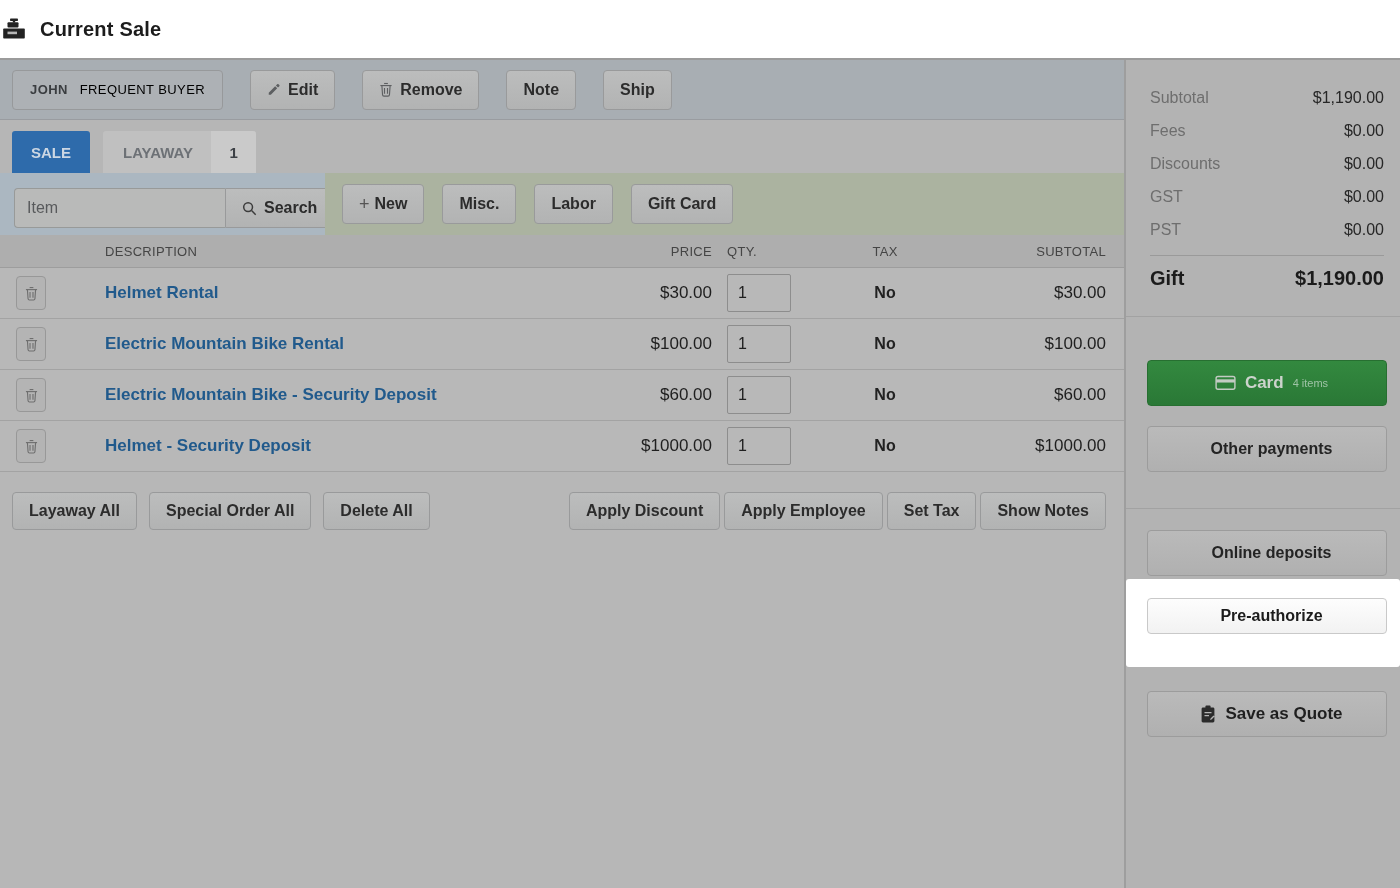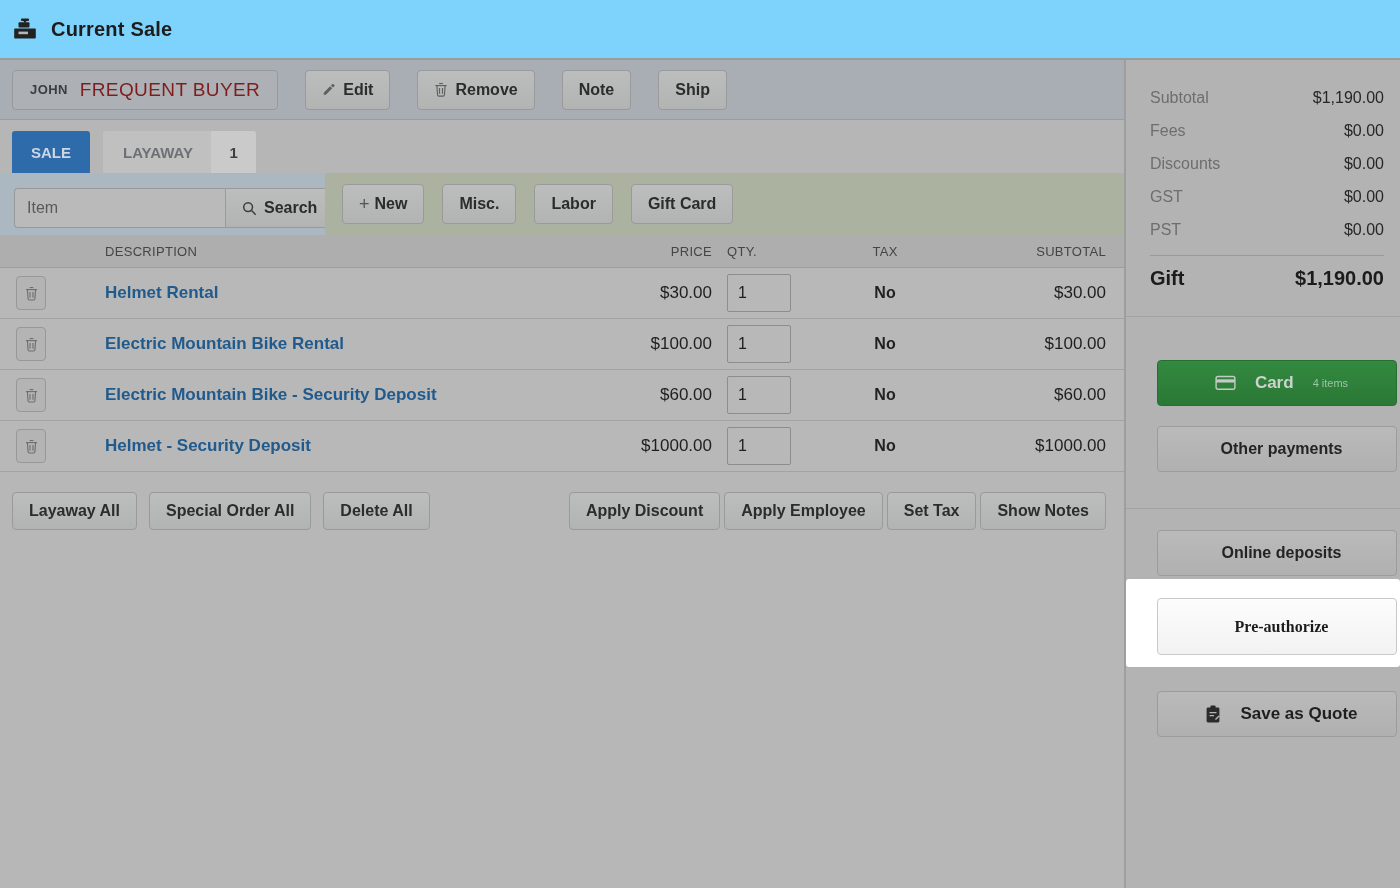--- a/index.html
+++ b/index.html
@@ -2,33 +2,33 @@
 <html><head>
 <meta charset="utf-8">
 <style>
   * { margin:0; padding:0; box-sizing:border-box; }
   html,body { width:1400px; height:888px; }
   body { font-family:"Liberation Sans", sans-serif; background:#b4b4b4; }
   .app { position:relative; width:1400px; height:888px; overflow:hidden; background:#b7b7b7; }
 
   
   .top-header { position:absolute; left:0; top:0; width:1400px; height:60px;
-    background:#7dd3fc; border-bottom:2px solid #9b9b9b; display:flex; align-items:center; padding:0 13px; gap:14px; }
+    background:#ffffff; border-bottom:2px solid #9b9b9b; display:flex; align-items:center; padding:0 2px; gap:14px; }
   .top-header .title { font-size:20px; font-weight:700; color:#1c1c1c; letter-spacing:.2px; }
   .register-icon { width:24px; height:22px; color:#222; }
 
   
   .main { position:absolute; left:0; top:60px; width:1124px; height:828px; background:#b7b7b7; }
 
   .customer-bar { height:60px; background:#a8aeb3; border-bottom:1px solid #999ca0;
     display:flex; align-items:center; padding:0 12px; gap:27px; }
   .chip { height:40px; border:1px solid #97999b; border-radius:4px; background:#adb1b5;
     display:flex; align-items:center; padding:0 17px; gap:12px; }
   .chip .cname { font-size:13px; font-weight:700; color:#3a3d40; letter-spacing:.4px; }
-  .chip .ctag  { font-size:19px; color:#7f1d1d; letter-spacing:.4px; }
+  .chip .ctag  { font-size:13px; color:#000000; letter-spacing:.4px; }
 
   .btn { height:40px; border:1px solid #999a9b; border-radius:4px;
     background:linear-gradient(#bcbdbd,#b2b3b3); color:#2c2c2c; font-size:16px; font-weight:600;
     display:inline-flex; align-items:center; justify-content:center; gap:7px; padding:0 16px;
     font-family:"Liberation Sans", sans-serif; cursor:pointer; white-space:nowrap; }
   .btn svg { flex:0 0 auto; }
   .icon-sm { width:14px; height:15px; color:#5d5f61; }
 
   
   .tab-row { height:53px; background:#b6b6b6; display:flex; align-items:flex-end; padding-left:12px; }
@@ -84,34 +84,34 @@
     border-bottom:1px solid #a2a2a2; padding:21px 16px 0 24px; }
   .t-row { height:33px; display:flex; align-items:center; justify-content:space-between; }
   .t-row .t-label { font-size:16px; color:#6e6e6e; }
   .t-row .t-value { font-size:16px; color:#272727; }
   .t-divider { border-top:1px solid #9a9a9a; margin-top:9px; }
   .t-total { margin-top:11px; display:flex; align-items:center; justify-content:space-between; }
   .t-total .lbl { font-size:20px; font-weight:700; color:#1b1b1b; }
   .t-total .val { font-size:20px; font-weight:700; color:#1b1b1b; }
   .sb-divider2 { position:absolute; left:0; top:448px; width:274px; border-top:1px solid #a2a2a2; }
 
-  .side-btn { position:absolute; left:31px; width:240px; height:46px; border-radius:4px;
+  .side-btn { position:absolute; left:21px; width:240px; height:46px; border-radius:4px;
     border:1px solid #9c9c9c; background:linear-gradient(#bababa,#b0b0b0);
     font-size:16px; font-weight:700; color:#242424; display:flex; align-items:center; justify-content:center;
-    gap:19px; cursor:pointer; font-family:"Liberation Sans", sans-serif;padding-left:9px; }
+    gap:9px; cursor:pointer; font-family:"Liberation Sans", sans-serif;padding-left:9px; }
   .card-btn { top:300px; background:linear-gradient(#33893f,#2a7836); border-color:#276f31; }
   .card-btn .card-lbl { font-size:17px; font-weight:700; color:#ccd3cc; }
   .card-btn .card-sub { font-size:11px; font-weight:400; color:#9fc3a6; }
   .icon-card { width:21px; height:16px; color:#c3cbc3; }
   .other-btn { top:366px; }
   .deposits-btn { top:470px; }
 
   .spotlight { position:absolute; left:0; top:519px; width:274px; height:88px; background:#ffffff; border-radius:3px; }
-  .preauth-btn { top:538px; height:57px; background:linear-gradient(#fdfdfd,#f2f2f2);
-    border:1px solid #c9c9c9; color:#1c1c1c; font-weight:600;font-family:Liberation Serif, serif; }
+  .preauth-btn { top:538px; height:36px; background:linear-gradient(#fdfdfd,#f2f2f2);
+    border:1px solid #c9c9c9; color:#1c1c1c; font-weight:600; }
   .quote-btn { top:631px; }
   .quote-btn .q-lbl { font-size:17px; font-weight:700; color:#1f1f1f; }
   .icon-clip { width:16px; height:18px; color:#2b2b2b; }
 </style>
 </head>
 <body>
 
 <div class="app">
 
   <div class="top-header">

